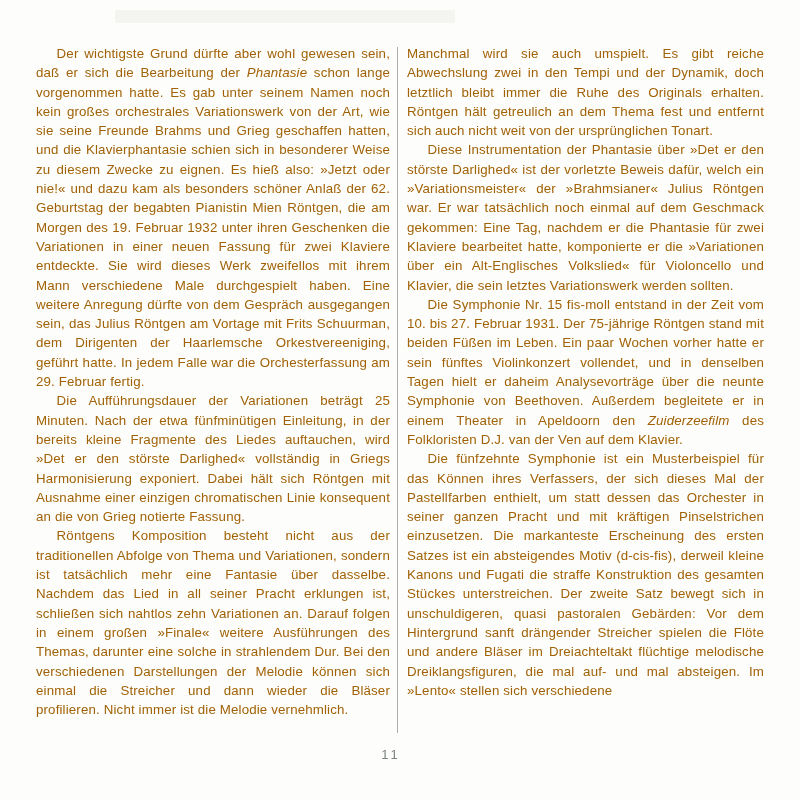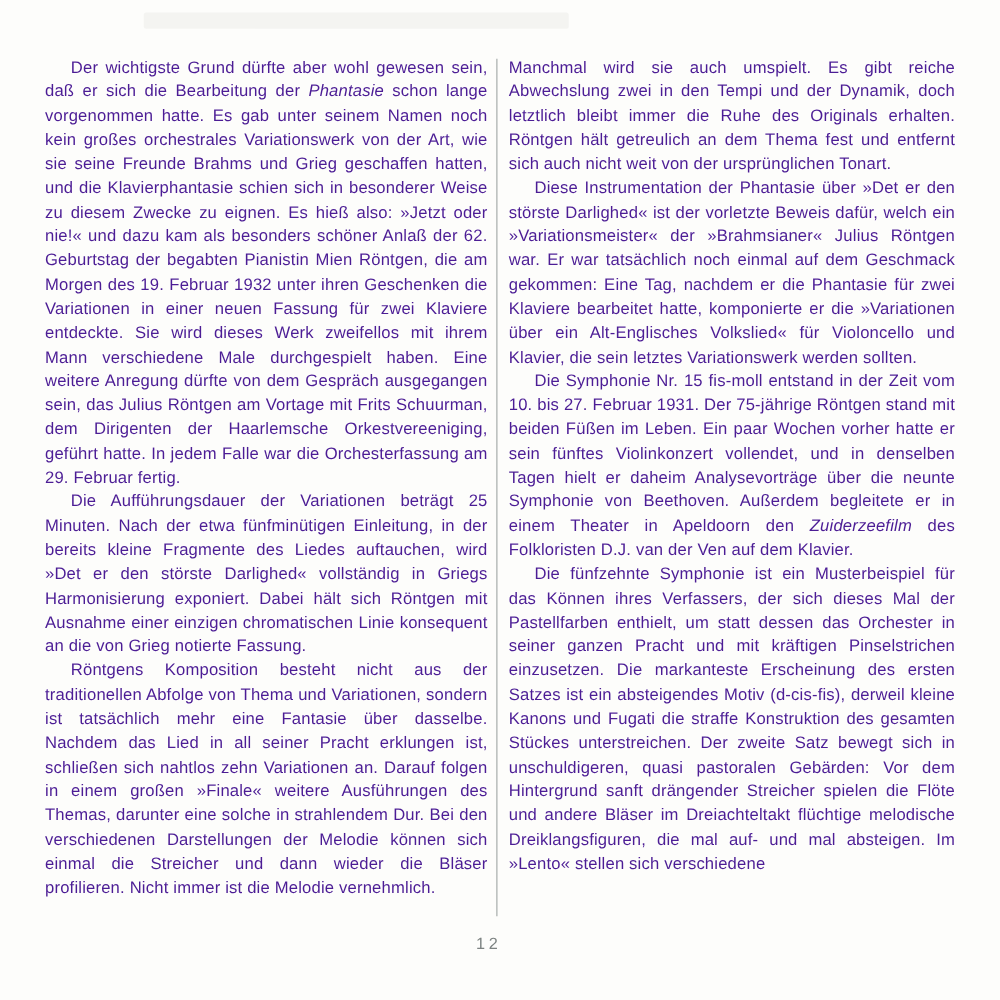--- a/index.html
+++ b/index.html
@@ -25,21 +25,21 @@
     width: 340px;
     height: 13px;
     background: #ededea;
     opacity: 0.55;
     border-radius: 2px;
   }
   .text-column {
     position: absolute;
     top: 44px;
     text-align: justify;
-    color: #4c1d95;
+    color: #a16207;
     font-size: 13.3px;
     line-height: 19.3px;
     letter-spacing: 0.15px;
   }
   .text-column p {
     margin: 0;
   }
   .text-column p.indent {
     text-indent: 1.55em;
   }
@@ -88,15 +88,15 @@
 
   <div class="divider"></div>
 
   <div class="text-column col-right">
       <p>Manchmal wird sie auch umspielt. Es gibt reiche Abwechslung zwei in den Tempi und der Dynamik, doch letztlich bleibt immer die Ruhe des Originals erhalten. Röntgen hält getreulich an dem Thema fest und entfernt sich auch nicht weit von der ursprünglichen Tonart.</p>
       <p class="indent">Diese Instrumentation der Phantasie über »Det er den störste Darlighed« ist der vorletzte Beweis dafür, welch ein »Variationsmeister« der »Brahmsianer« Julius Röntgen war. Er war tatsächlich noch einmal auf dem Geschmack gekommen: Eine Tag, nachdem er die Phantasie für zwei Klaviere bearbeitet hatte, komponierte er die »Variationen über ein Alt-Englisches Volkslied« für Violoncello und Klavier, die sein letztes Variationswerk werden sollten.</p>
       <p class="indent">Die Symphonie Nr. 15 fis-moll entstand in der Zeit vom 10. bis 27. Februar 1931. Der 75-jährige Röntgen stand mit beiden Füßen im Leben. Ein paar Wochen vorher hatte er sein fünftes Violinkonzert vollendet, und in denselben Tagen hielt er daheim Analysevorträge über die neunte Symphonie von Beethoven. Außerdem begleitete er in einem Theater in Apeldoorn den <em class="run-italic">Zuiderzeefilm</em> des Folkloristen D.J. van der Ven auf dem Klavier.</p>
       <p class="indent">Die fünfzehnte Symphonie ist ein Musterbeispiel für das Können ihres Verfassers, der sich dieses Mal der Pastellfarben enthielt, um statt dessen das Orchester in seiner ganzen Pracht und mit kräftigen Pinselstrichen einzusetzen. Die markanteste Erscheinung des ersten Satzes ist ein absteigendes Motiv (d-cis-fis), derweil kleine Kanons und Fugati die straffe Konstruktion des gesamten Stückes unterstreichen. Der zweite Satz bewegt sich in unschuldigeren, quasi pastoralen Gebärden: Vor dem Hintergrund sanft drängender Streicher spielen die Flöte und andere Bläser im Dreiachteltakt flüchtige melodische Dreiklangsfiguren, die mal auf- und mal absteigen. Im »Lento« stellen sich verschiedene</p>
     </div>
 
-  <div class="page-number">12</div>
+  <div class="page-number">11</div>
 
 </div>
 
 </body></html>

